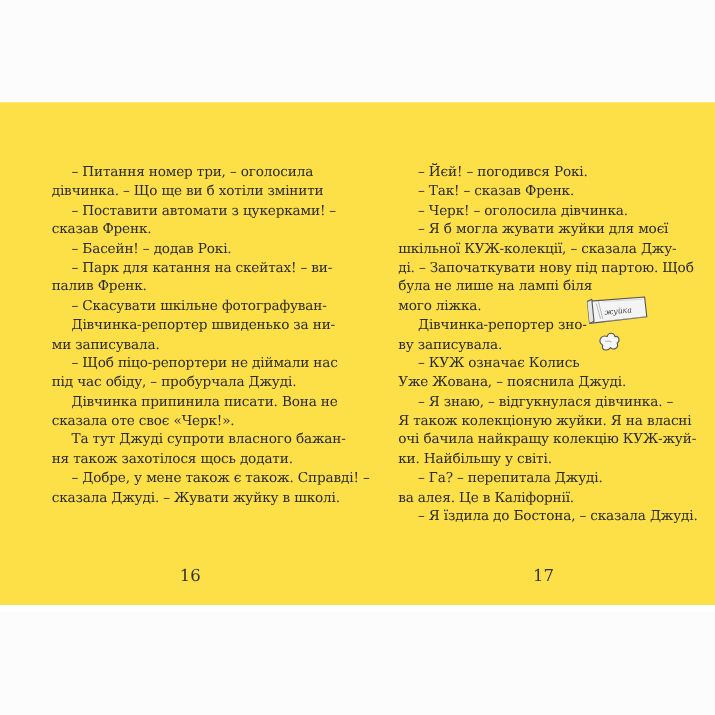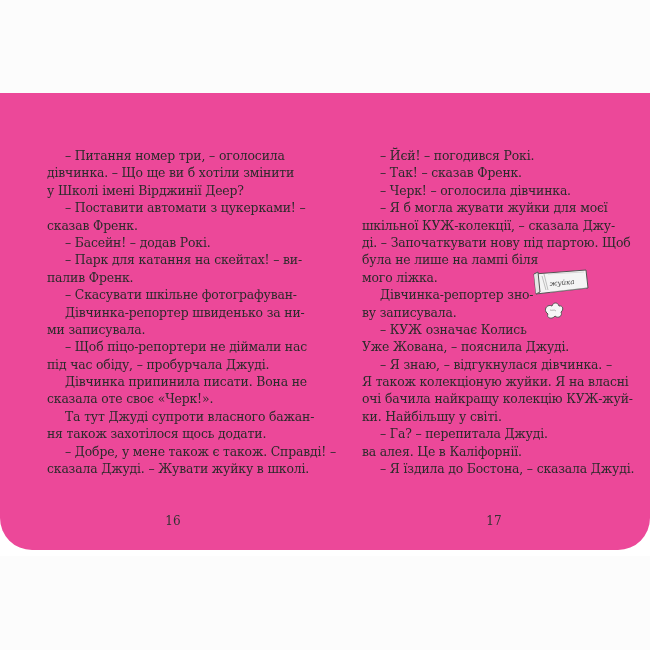--- a/index.html
+++ b/index.html
@@ -7,22 +7,21 @@
       padding: 0;
       width: 650px;
       height: 650px;
       background: #ffffff;
       overflow: hidden;
     }
     .canvas {
       position: relative;
       width: 650px;
       height: 550px;
-      background: #ec4899;
-      border-radius: 32px;
+      background: #fde047;
     }
     .band-top {
       position: absolute;
       left: 0; top: 0;
       width: 650px; height: 93px;
       background: #fcfcfc;
     }
     .band-bottom {
       position: absolute;
       left: 0; top: 556px;
@@ -46,21 +45,21 @@
       height: 17.4px;
       text-align: justify;
       text-align-last: justify;
     }
     .line.last { text-align-last: left; }
     .line.indent { padding-left: 18px; }
     .page-number {
       position: absolute;
       top: 514px;
       font-family: "DejaVu Serif", "Liberation Serif", serif;
-      font-size: 12px;
+      font-size: 15px;
       color: #333;
       width: 40px;
       text-align: center;
     }
     .page-number.left  { left: 153px; }
     .page-number.right { left: 474px; }
     .illustration {
       position: absolute;
       left: 528px;
       top: 264px;
@@ -71,21 +70,20 @@
 </head>
 <body>
 
 <div class="canvas">
   <div class="band-top"></div>
   <div class="band-bottom"></div>
 
   <div class="page left" id="left-page">
       <span class="line indent">– Питання номер три, – оголосила</span>
       <span class="line">дівчинка. – Що ще ви б хотіли змінити</span>
-      <span class="line last">у Школі імені Вірджинії Деер?</span>
       <span class="line indent">– Поставити автомати з цукерками! –</span>
       <span class="line last">сказав Френк.</span>
       <span class="line indent last">– Басейн! – додав Рокі.</span>
       <span class="line indent">– Парк для катання на скейтах! – ви-</span>
       <span class="line last">палив Френк.</span>
       <span class="line indent">– Скасувати шкільне фотографуван-</span>
       <span class="line indent">Дівчинка-репортер швиденько за ни-</span>
       <span class="line last">ми записувала.</span>
       <span class="line indent">– Щоб піцо-репортери не діймали нас</span>
       <span class="line last">під час обіду, – пробурчала Джуді.</span>

